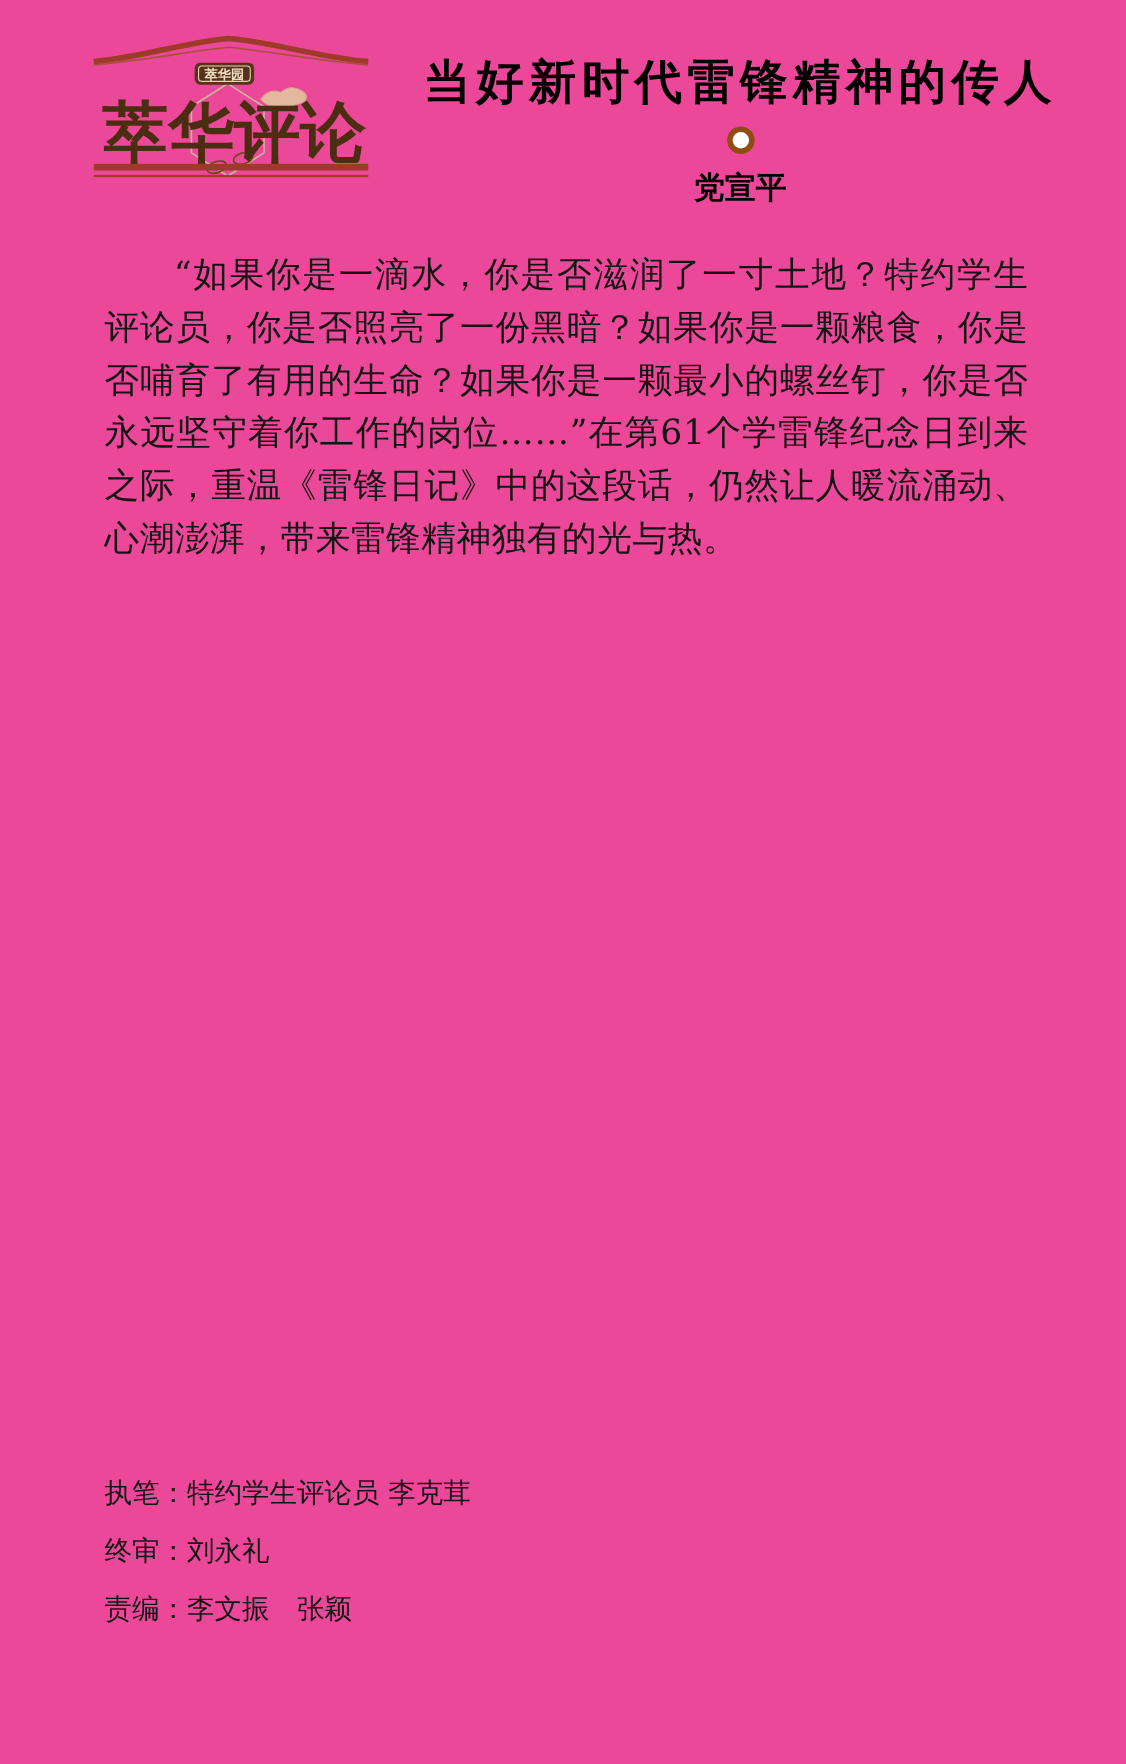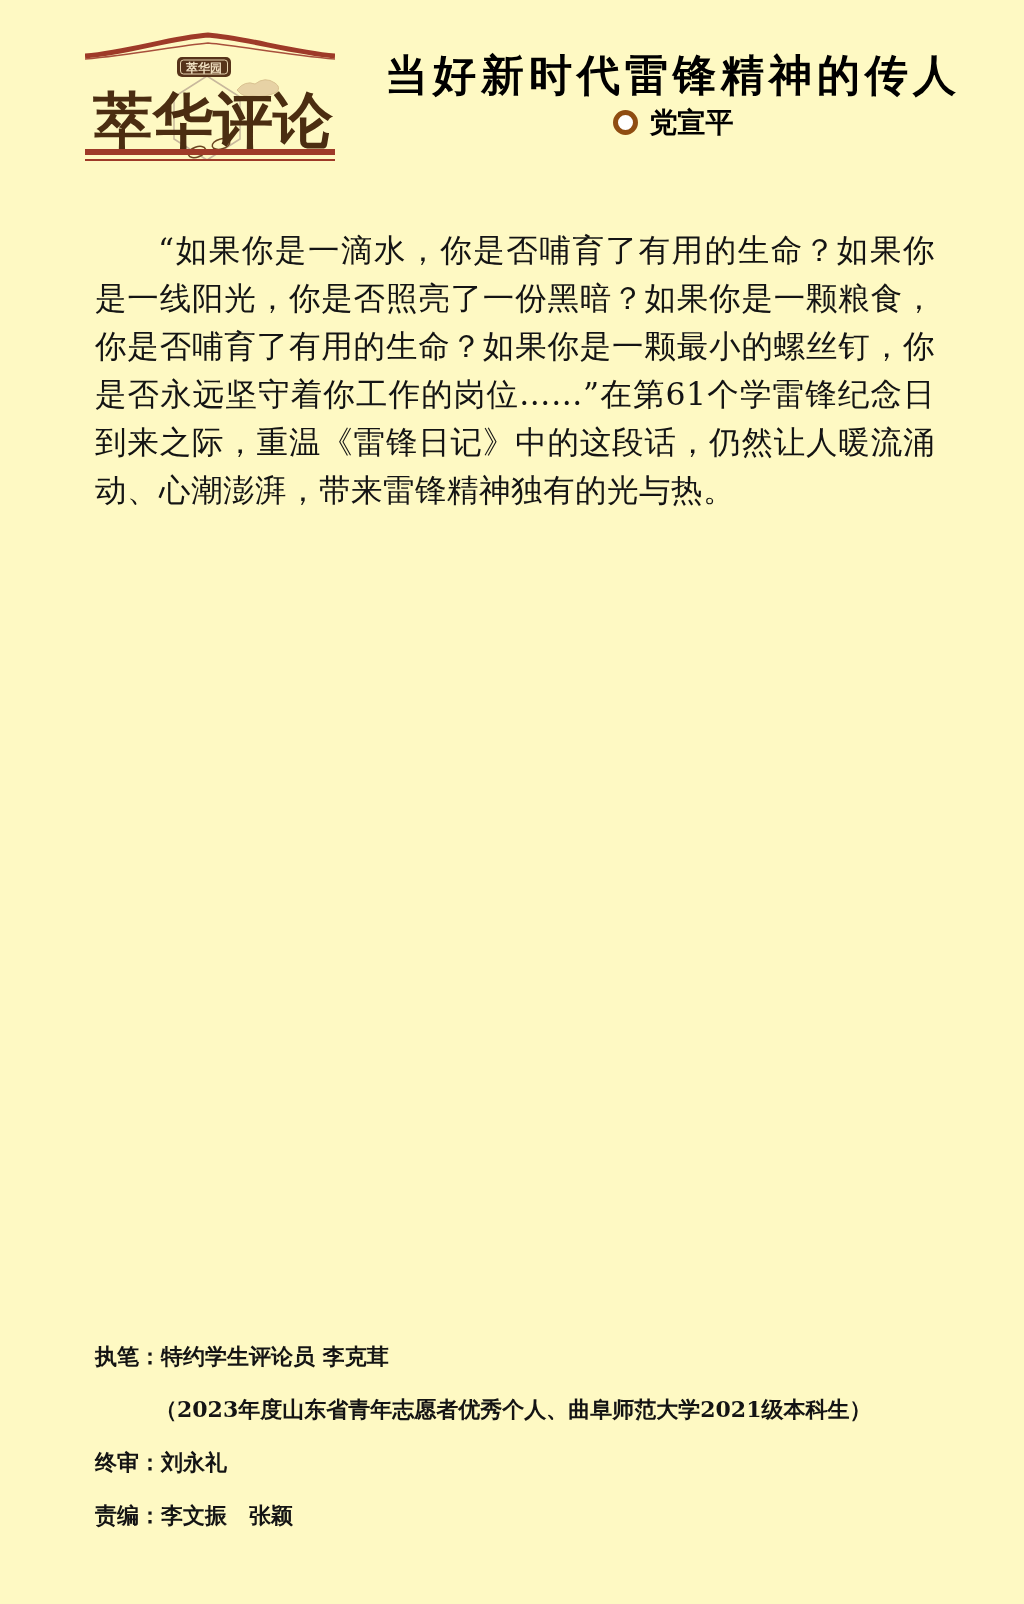--- a/index.html
+++ b/index.html
@@ -1,41 +1,41 @@
 <!DOCTYPE html>
 <html><head>
 <meta charset="utf-8">
 <style>
   html,body{margin:0;padding:0;background:#ffffff;}
   .page{
     position:relative;
     width:1024px;height:1604px;
-    background:#fef9c3;
+    background:#ec4899;
     overflow:hidden;
     font-family:"DejaVu Serif", serif;
     color:#111;
   }
   
   .logo{position:absolute;left:85px;top:26px;width:250px;height:142px;}
   .logo svg{display:block;}
   
   .headline{position:absolute;left:348px;top:50px;width:650px;text-align:center;}
   .headline h1{
     margin:0;
     font-family:"DejaVu Sans", sans-serif;
     font-weight:800;
     font-size:43px;
     line-height:1.2;
     letter-spacing:5px;
     color:#000;
     white-space:nowrap;
   }
   .byline{
-    margin-top:2px;
-    display:flex;align-items:center;justify-content:center;gap:12px;
+    margin-top:13px;
+    display:flex;align-items:center;justify-content:center;gap:12px;flex-direction:column;
   }
   .byline .ring{
     width:15px;height:15px;
     border:5px solid #8f4d12;
     border-radius:50%;
     background:#fff;
     box-sizing:content-box;
     display:inline-block;
   }
   .byline .author{
@@ -52,25 +52,24 @@
     line-height:48px;
     text-align:justify;
     text-justify:inter-ideograph;
     text-indent:2em;
     color:#141414;
     letter-spacing:0.5px;
   }
   
   .credits{position:absolute;left:95px;top:1330px;width:860px;}
   .credits .line{
-    font-size:22px;
+    font-size:25px;
     line-height:53px;
     color:#141414;
     white-space:nowrap;
-    font-weight:bold;
   }
   .credits .line.indent{padding-left:60px;}
 </style>
 </head>
 <body>
 
 <div class="page">
 
   <div class="logo">
     <svg width="250" height="142" viewBox="0 0 250 142">
@@ -98,23 +97,22 @@
 
   <div class="headline">
     <h1>当好新时代雷锋精神的传人</h1>
     <div class="byline">
       <span class="ring"></span>
       <span class="author">党宣平</span>
     </div>
   </div>
 
   <div class="body-text">
-    <p>“如果你是一滴水，你是否哺育了有用的生命？如果你是一线阳光，你是否照亮了一份黑暗？如果你是一颗粮食，你是否哺育了有用的生命？如果你是一颗最小的螺丝钉，你是否永远坚守着你工作的岗位……”在第61个学雷锋纪念日到来之际，重温《雷锋日记》中的这段话，仍然让人暖流涌动、心潮澎湃，带来雷锋精神独有的光与热。</p>
+    <p>“如果你是一滴水，你是否滋润了一寸土地？特约学生评论员，你是否照亮了一份黑暗？如果你是一颗粮食，你是否哺育了有用的生命？如果你是一颗最小的螺丝钉，你是否永远坚守着你工作的岗位……”在第61个学雷锋纪念日到来之际，重温《雷锋日记》中的这段话，仍然让人暖流涌动、心潮澎湃，带来雷锋精神独有的光与热。</p>
   </div>
 
   <div class="credits">
     <div class="line">执笔：特约学生评论员 李克茸</div>
-    <div class="line indent">（2023年度山东省青年志愿者优秀个人、曲阜师范大学2021级本科生）</div>
     <div class="line">终审：刘永礼</div>
     <div class="line">责编：李文振　张颖</div>
   </div>
 
 </div>
 
 </body></html>

